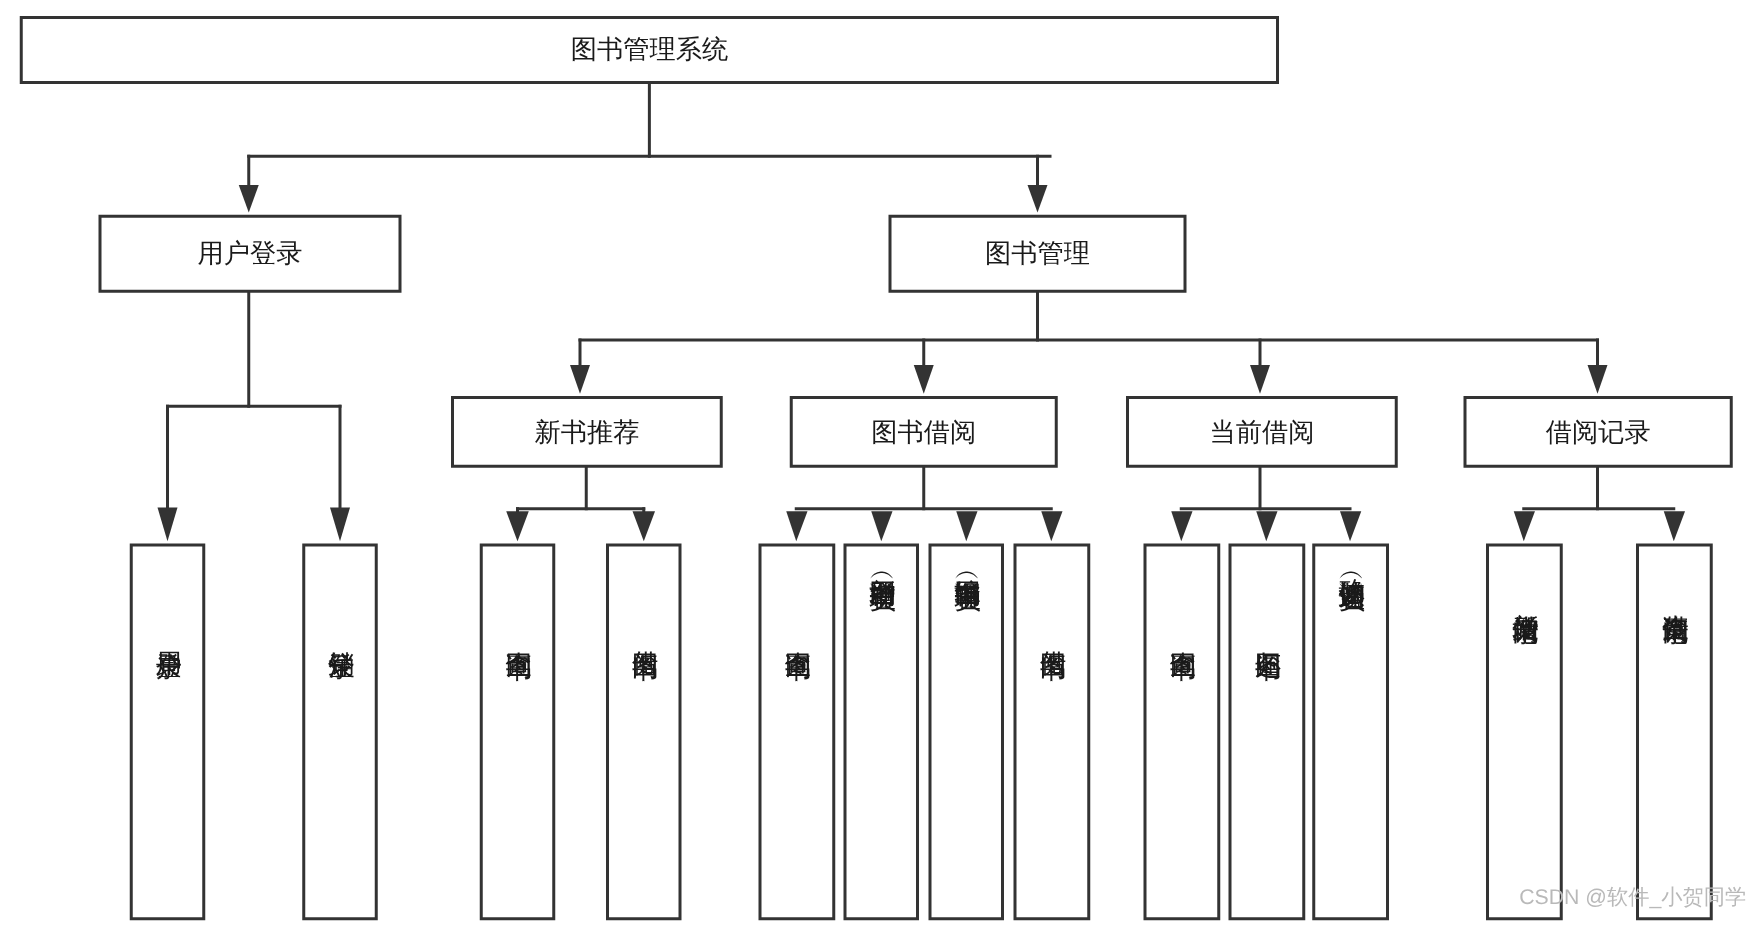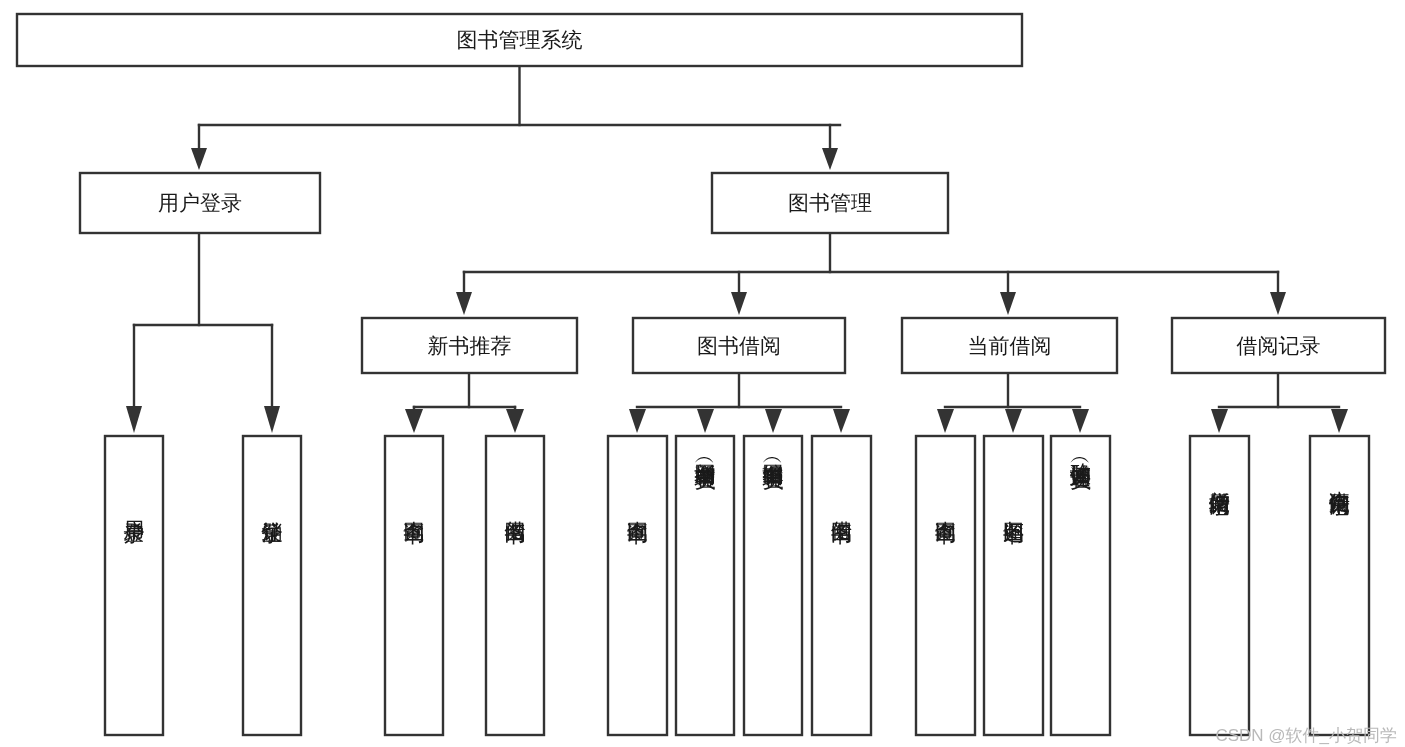--- a/index.html
+++ b/index.html
@@ -73,21 +73,21 @@
     font-family: "Liberation Sans", sans-serif;
     font-size: 21px;
     line-height: 1.05;
     color: #1a1a1a;
     letter-spacing: 1px;
     white-space: nowrap;
   }
   .watermark {
     position: absolute;
     right: 8px;
-    bottom: 0;
+    bottom: 18px;
     font-family: "Liberation Sans", sans-serif;
     font-size: 17px;
     color: #b9b9b9;
     white-space: nowrap;
     user-select: none;
   }
 </style>
 </head>
 <body>
 

